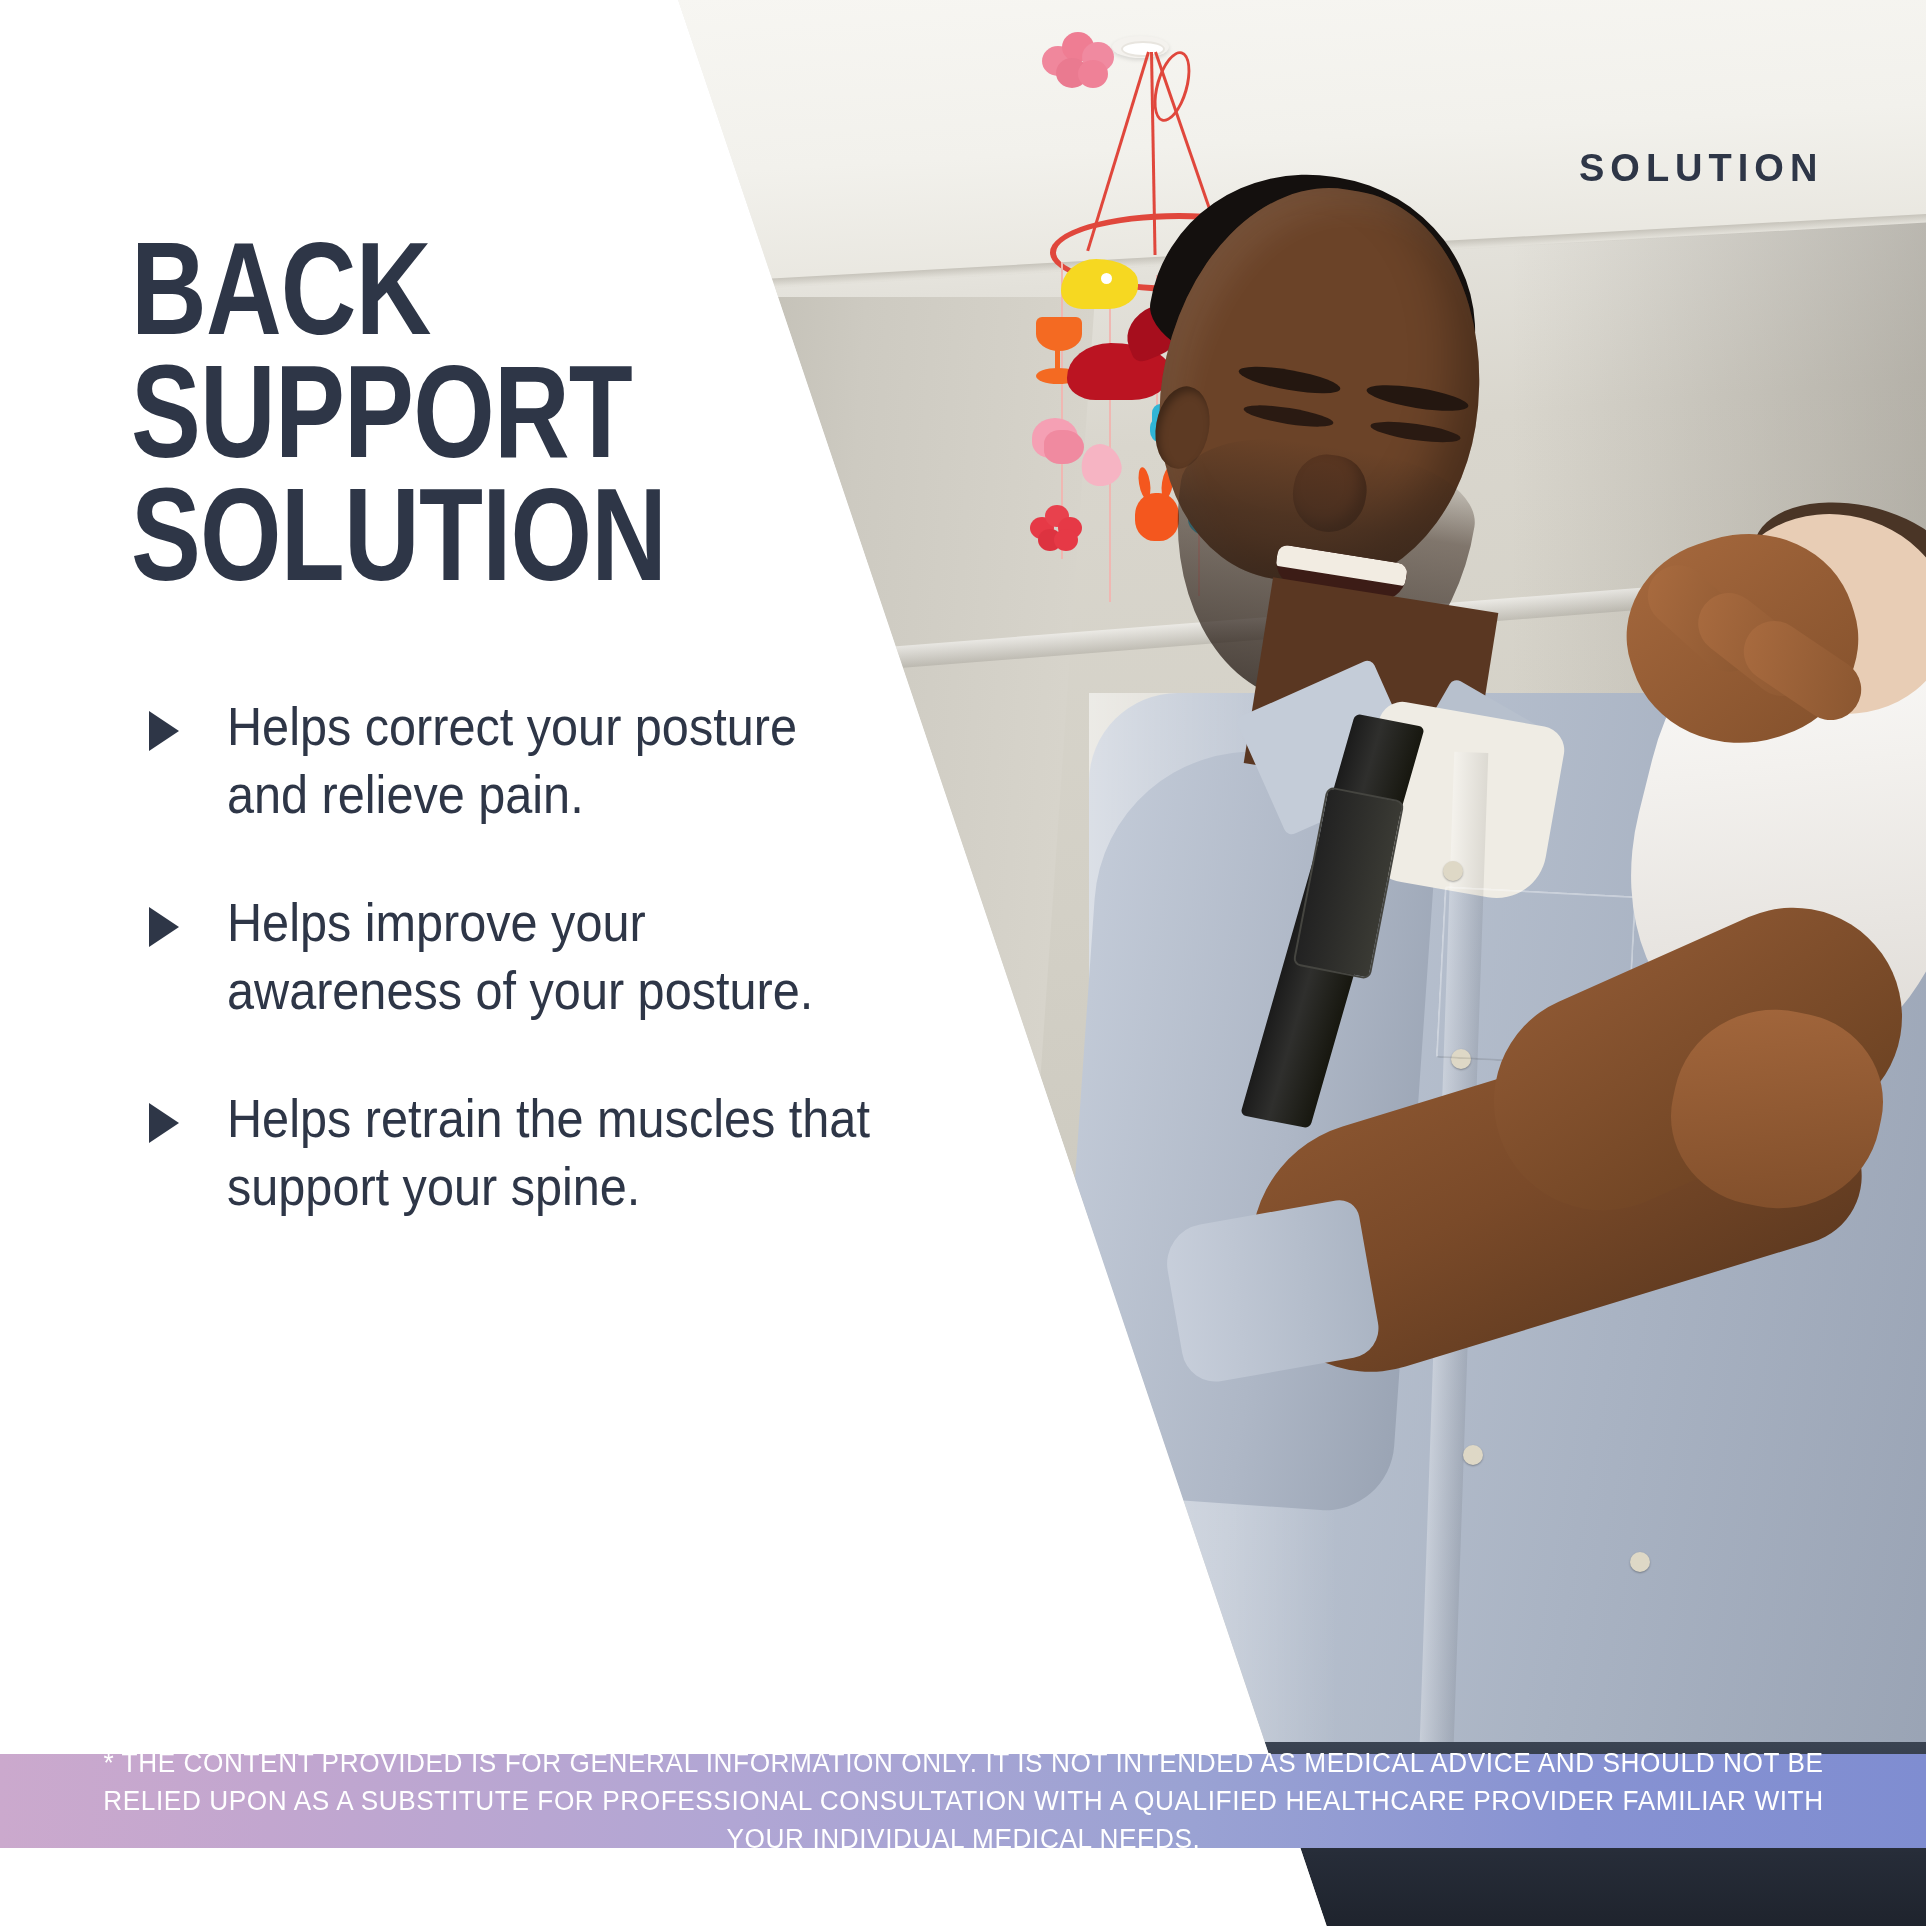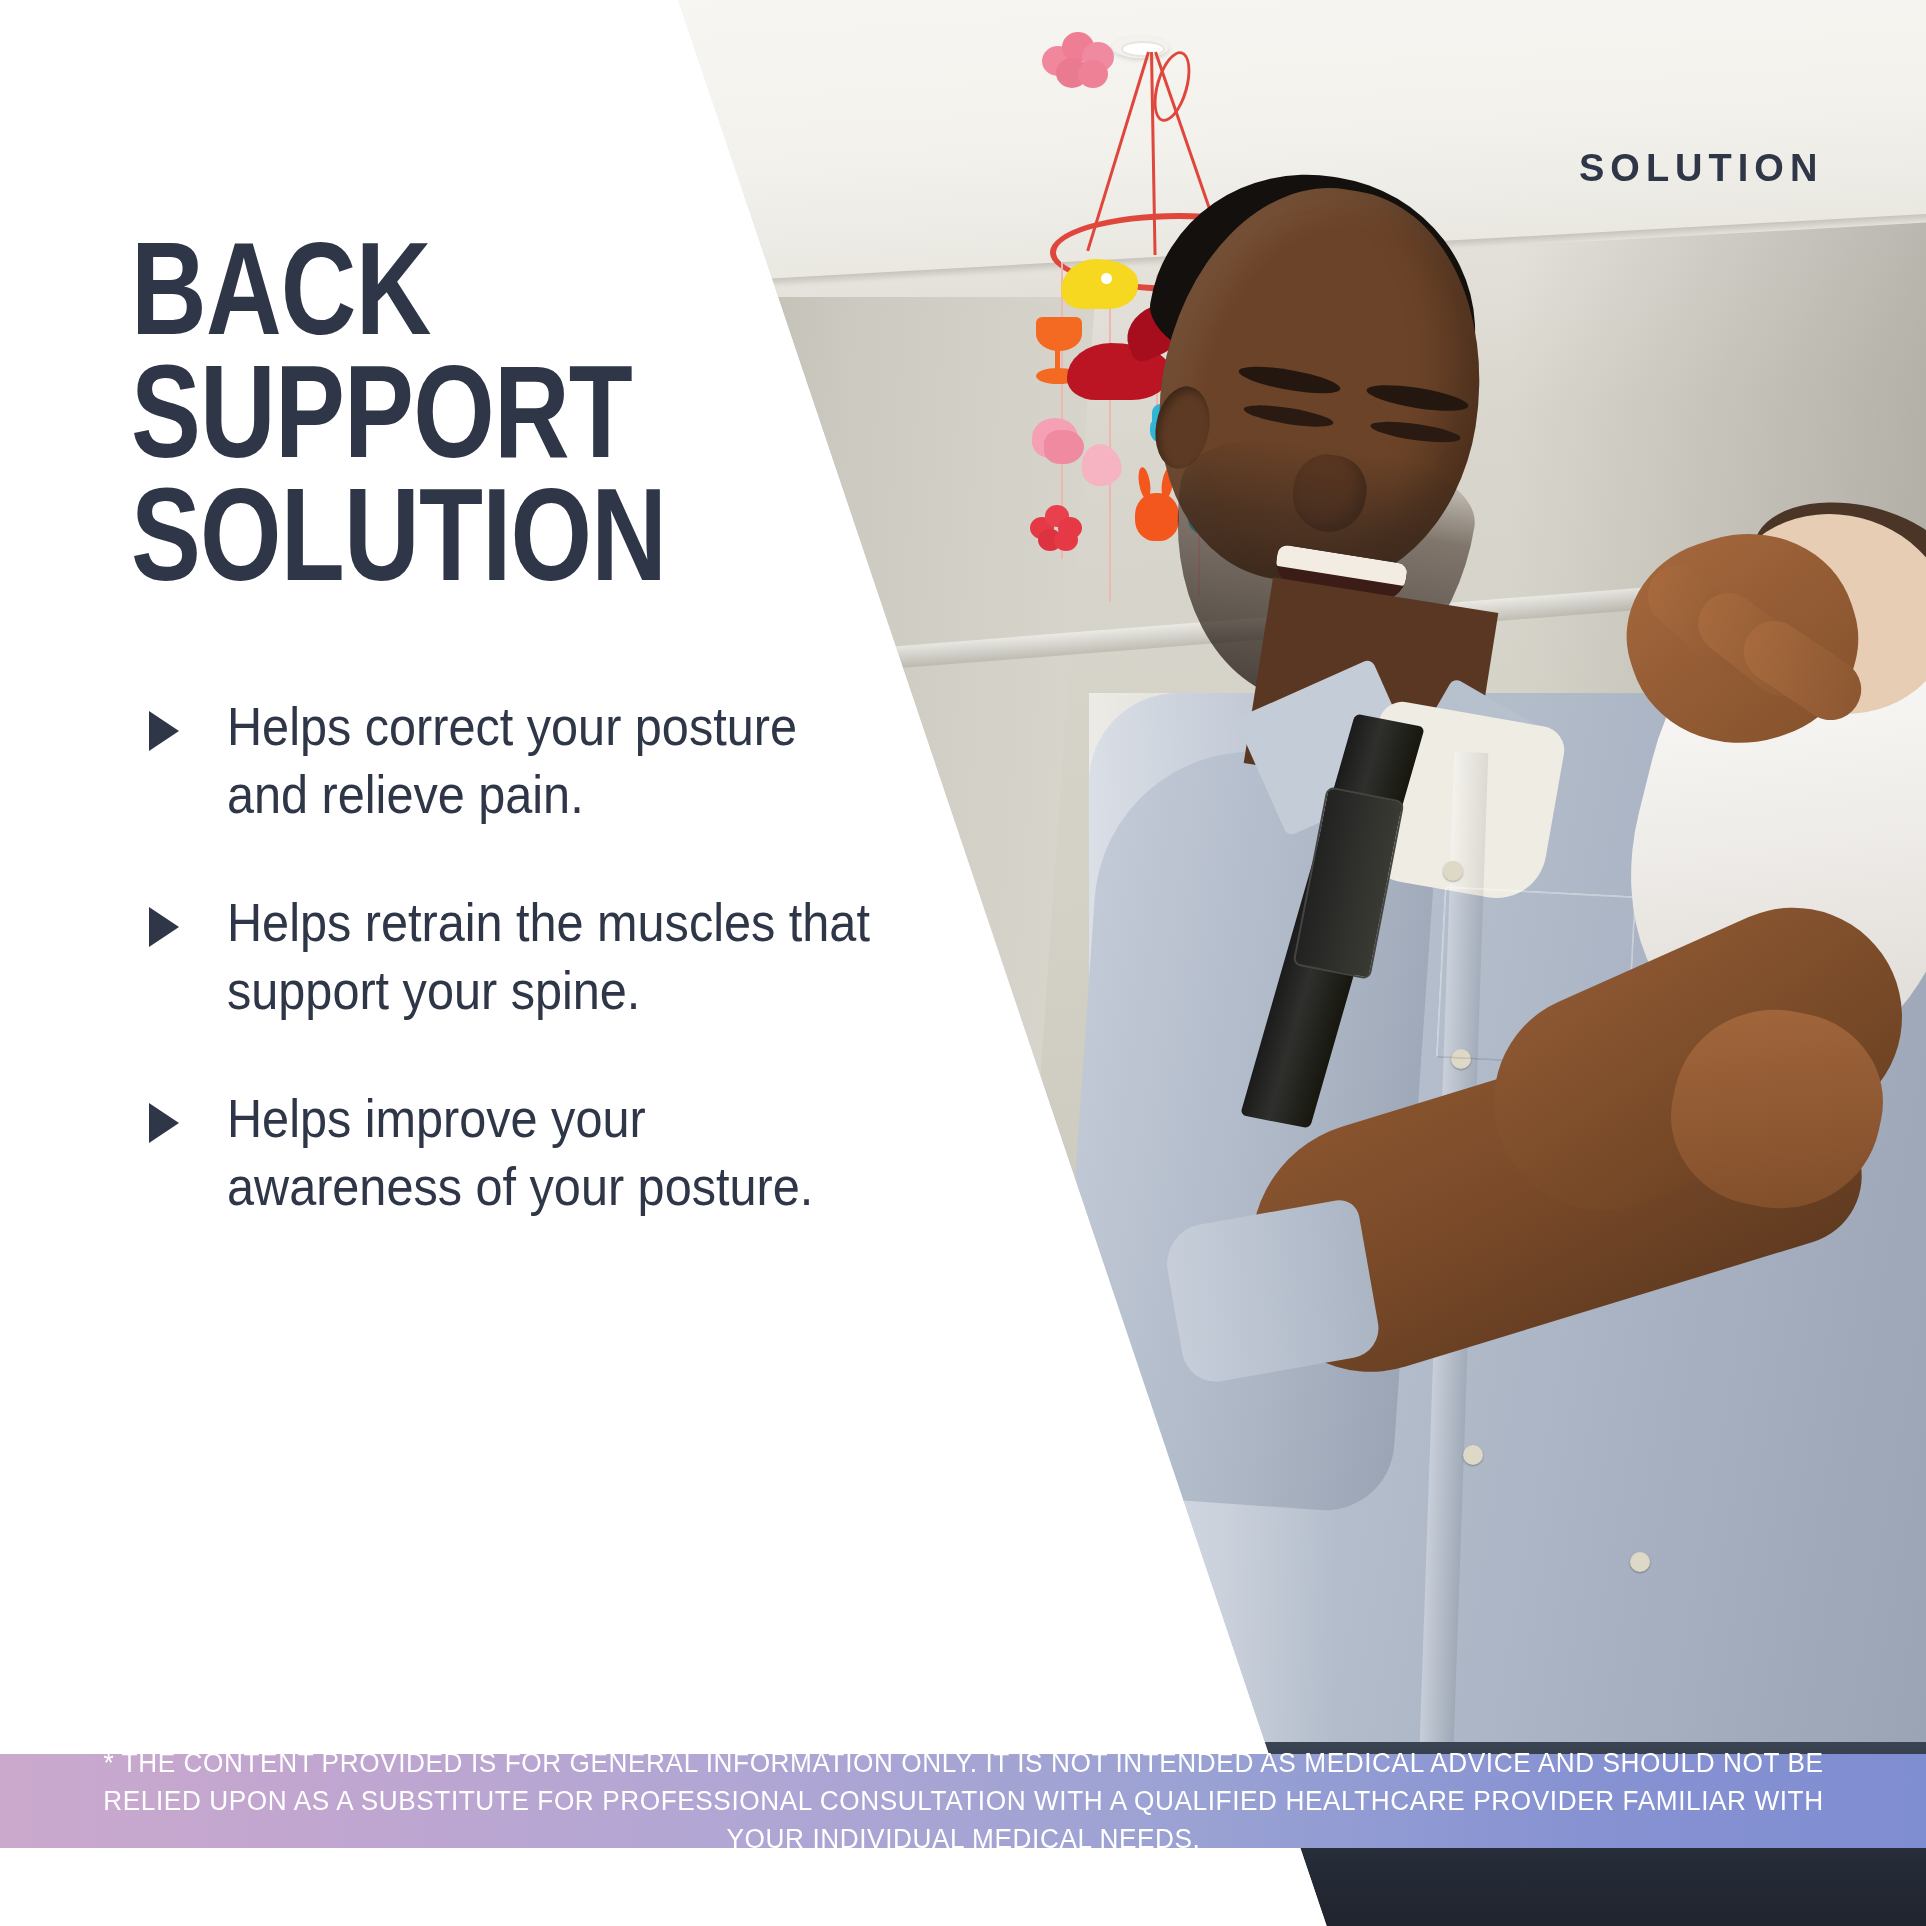--- a/index.html
+++ b/index.html
@@ -435,25 +435,25 @@
 SUPPORT
 SOLUTION</h1>
 
   <div class="bullets">
     <div class="bullet">
       <span class="bullet-marker"></span>
       <span class="bullet-text">Helps correct your posture and relieve pain.</span>
     </div>
     <div class="bullet">
       <span class="bullet-marker"></span>
-      <span class="bullet-text">Helps retrain the muscles that support your spine.</span>
+      <span class="bullet-text">Helps improve your awareness of your posture.</span>
     </div>
     <div class="bullet">
       <span class="bullet-marker"></span>
-      <span class="bullet-text">Helps improve your awareness of your posture.</span>
+      <span class="bullet-text">Helps retrain the muscles that support your spine.</span>
     </div>
   </div>
 
   <div class="brand">SOLUTION</div>
 
   <div class="disclaimer">
     <div class="disclaimer-text">* THE CONTENT PROVIDED IS FOR GENERAL INFORMATION ONLY. IT IS NOT INTENDED AS MEDICAL ADVICE AND SHOULD NOT BE RELIED UPON AS A SUBSTITUTE FOR PROFESSIONAL CONSULTATION WITH A QUALIFIED HEALTHCARE PROVIDER FAMILIAR WITH YOUR INDIVIDUAL MEDICAL NEEDS.</div>
   </div>
 
 </div>

